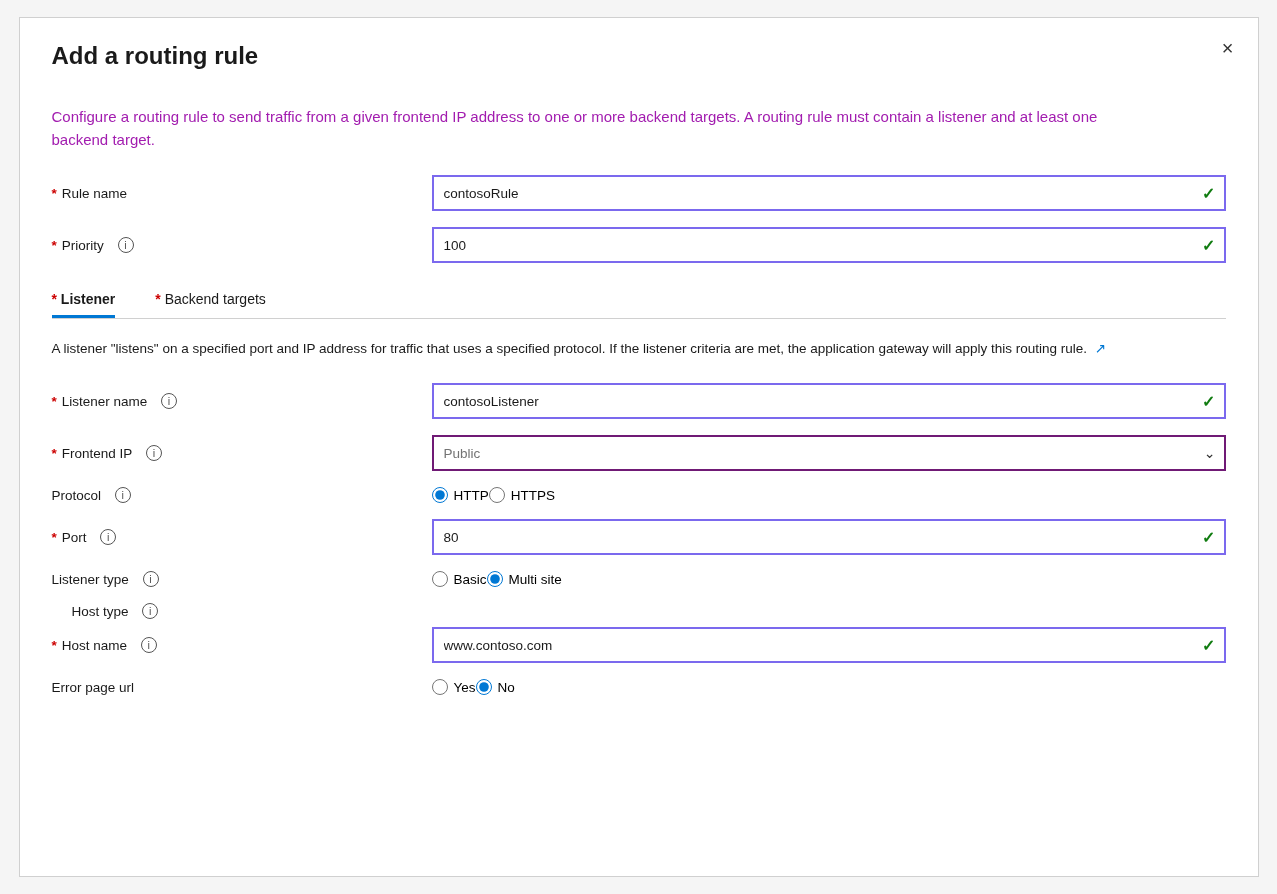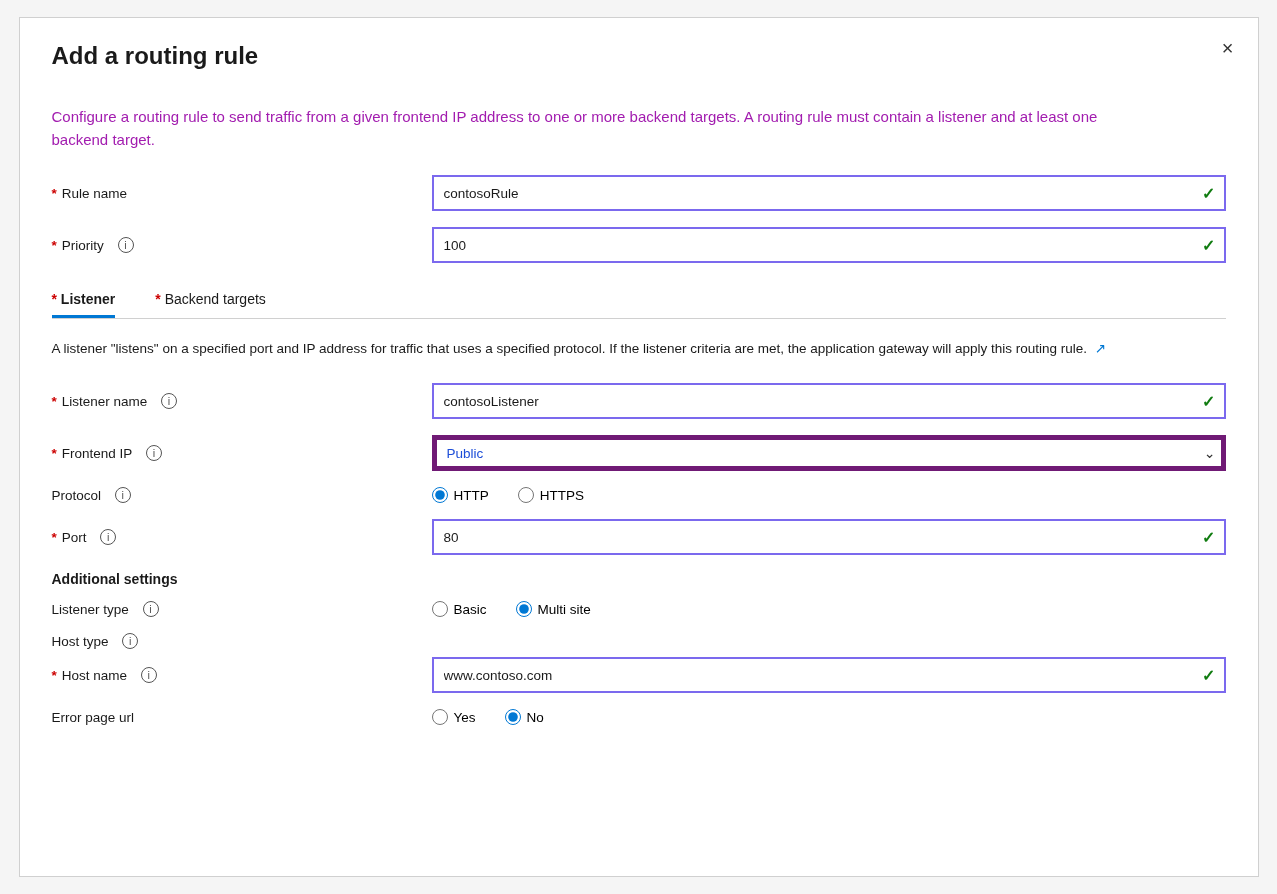--- a/index.html
+++ b/index.html
@@ -139,23 +139,23 @@
     }
     .section-title {
       font-size: 14px;
       font-weight: 700;
       color: #1a1a1a;
       margin-bottom: 14px;
     }
     .select-control {
       width: 100%;
       padding: 6px 10px;
-      border: 5px solid #701a75;
-      font-size: 13.5px;
-      color: #1d4ed8;
+      border: 2px solid #701a75;
+      font-size: 13.5px;
+      color: #737373;
       background: #fff;
       height: 36px;
       appearance: none;
       -webkit-appearance: none;
       cursor: pointer;
       position: relative;
     }
     .select-wrapper {
       position: relative;
       width: 100%;
@@ -166,21 +166,21 @@
       right: 10px;
       top: 50%;
       transform: translateY(-50%);
       color: #333;
       font-size: 14px;
       pointer-events: none;
     }
     .radio-group {
       display: flex;
       align-items: center;
-      gap: 29px;
+      gap: 0;
       flex-wrap: wrap;
     }
     .radio-item {
       display: flex;
       align-items: center;
       gap: 6px;
       cursor: pointer;
       font-size: 13.5px;
     }
     .radio-item input[type="radio"] {
@@ -311,21 +311,20 @@
       <span>Port</span>
       &nbsp;<span class="info-icon">i</span>
     </div>
     <div class="form-control input-with-check">
       <input type="text" class="text-input" value="80" style="">
       <span class="check-mark">✓</span>
     </div>
   </div>
 
   <div style="margin-top:8px;">
-    <div class="section-title">Additional settings</div>
 
     <div class="form-row">
       <div class="form-label">
         <span>Listener type</span>
         &nbsp;<span class="info-icon">i</span>
       </div>
       <div class="form-control">
         <div class="radio-group">
           <label class="radio-item">
             <input type="radio" name="listener_type" style="">
@@ -333,21 +332,21 @@
           </label>
           <label class="radio-item">
             <input type="radio" name="listener_type" checked="" style="">
             <span>Multi site</span>
           </label>
         </div>
 
       </div>
     </div>
 
-    <div class="form-row" style="margin-bottom:8px;">
+    <div class="form-row" style="margin-bottom:8px;margin-left:20px;">
       <div class="form-label">
         <span>Host type</span>
         &nbsp;<span class="info-icon">i</span>
       </div>
       <div class="form-control"></div>
     </div>
 
     <div class="form-row">
       <div class="form-label">
         <span class="required-star">*</span>

